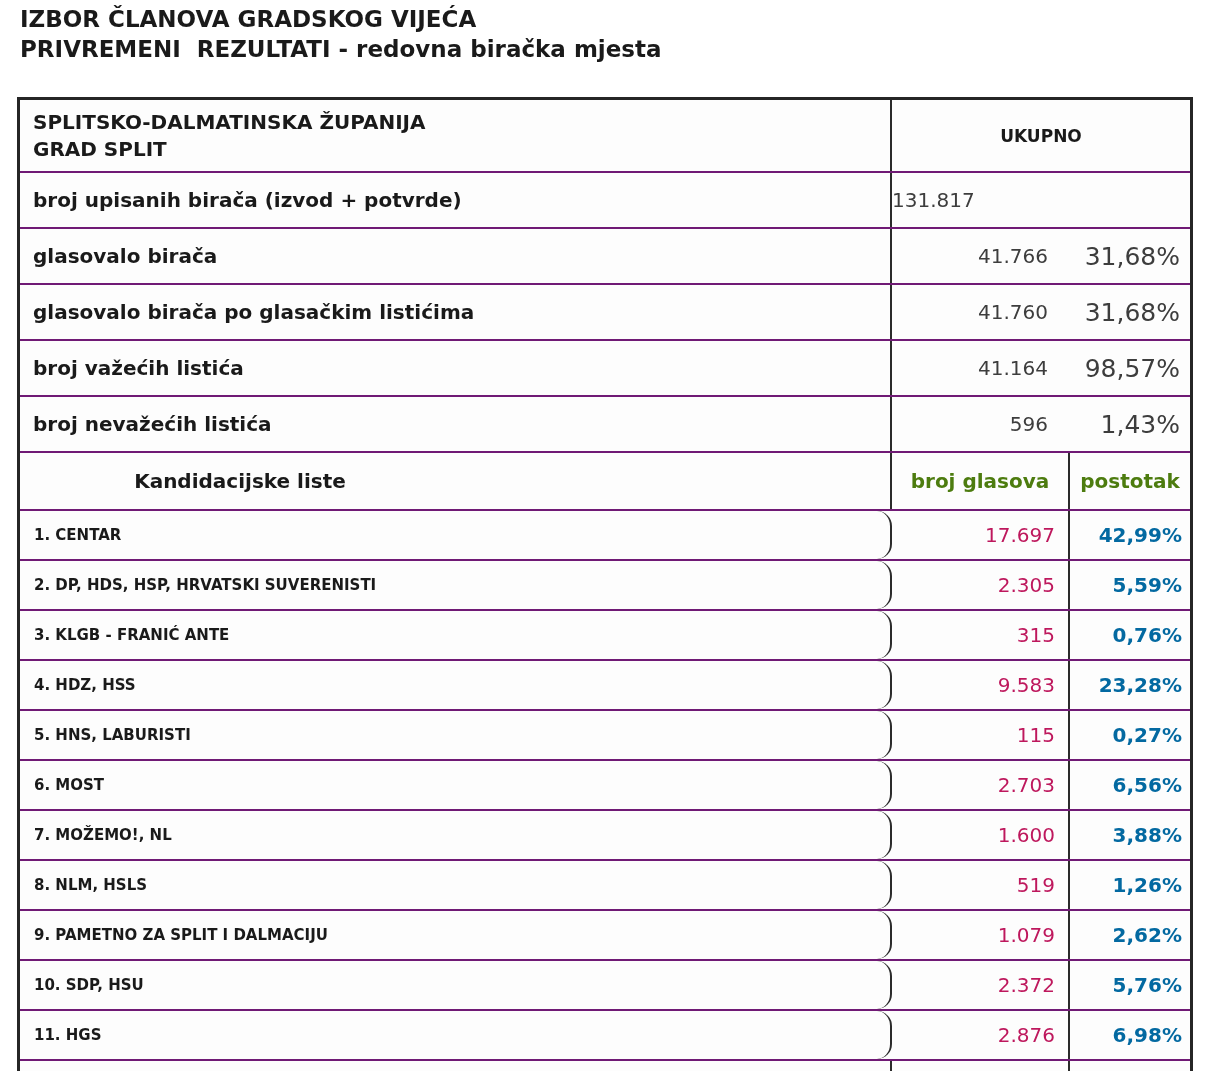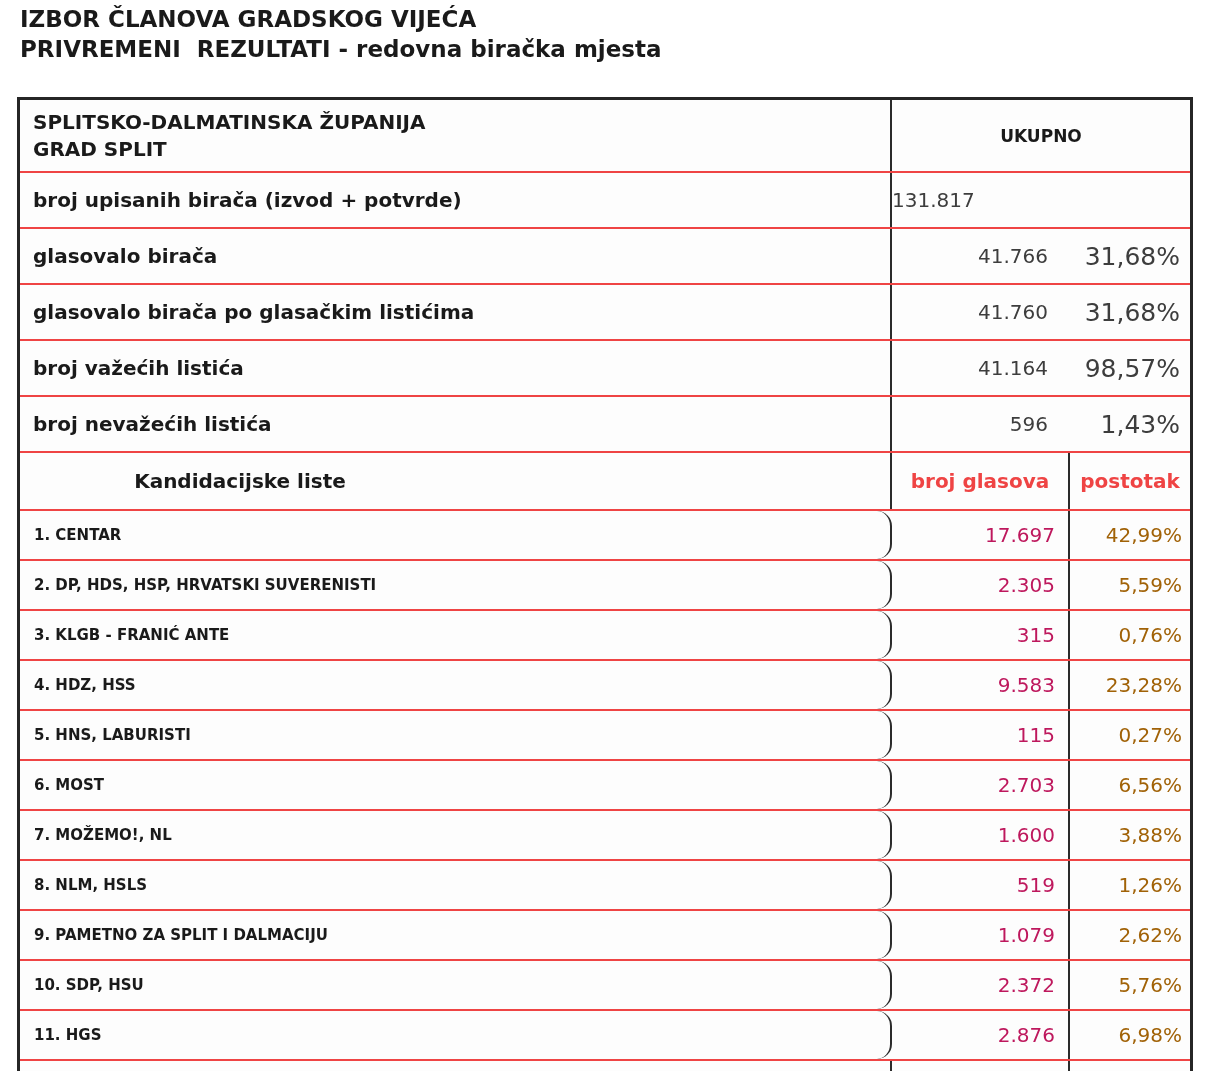--- a/index.html
+++ b/index.html
@@ -36,21 +36,21 @@
     top: 97px;
     width: 1176px;
     box-sizing: border-box;
     border: 3px solid #262626;
     border-bottom: none;
     background: #fdfdfd;
   }
   .row {
     display: flex;
     box-sizing: content-box;
-    border-bottom: 2px solid #ef4444;
+    border-bottom: 2px solid #701a75;
     align-items: stretch;
   }
   .row.partial {
     border-bottom: none;
     height: 10px;
   }
   .c-label {
     box-sizing: border-box;
     width: 872px;
     border-right: 2px solid #2b2b2b;
@@ -95,21 +95,22 @@
     color: #be185d;
   }
   .c-pct {
     box-sizing: border-box;
     flex: 1;
     display: flex;
     align-items: center;
     justify-content: flex-end;
     padding-right: 8px;
     font-size: 20px;
-    color: #a16207;
+    color: #0369a1;
+    font-weight: bold;
   }
   
   .row.head { height: 71px; }
   .row.head .c-label {
     flex-direction: column;
     align-items: flex-start;
     justify-content: center;
     line-height: 27px;
   }
   .row.head .c-ukupno {
@@ -128,21 +129,21 @@
   .row.listhead .c-label {
     justify-content: center;
     padding-left: 0;
     padding-right: 430px;
   }
   .row.listhead .c-num,
   .row.listhead .c-pct {
     justify-content: center;
     padding-right: 0;
     font-weight: bold;
-    color: #ef4444;
+    color: #4d7c0f;
   }
   
   .row.cand { height: 48px; }
   .row.cand .c-label {
     font-size: 15px;
     padding-left: 14px;
     border-radius: 15px;
   }
   .row.partial .c-label,
   .row.partial .c-num {

